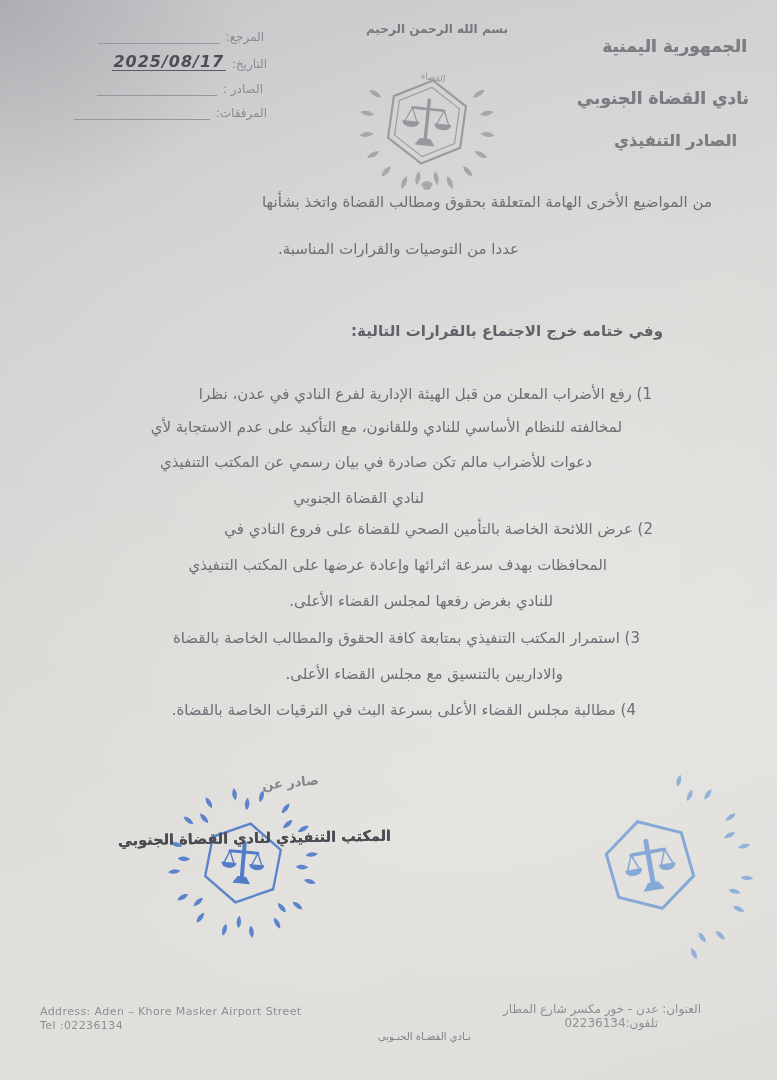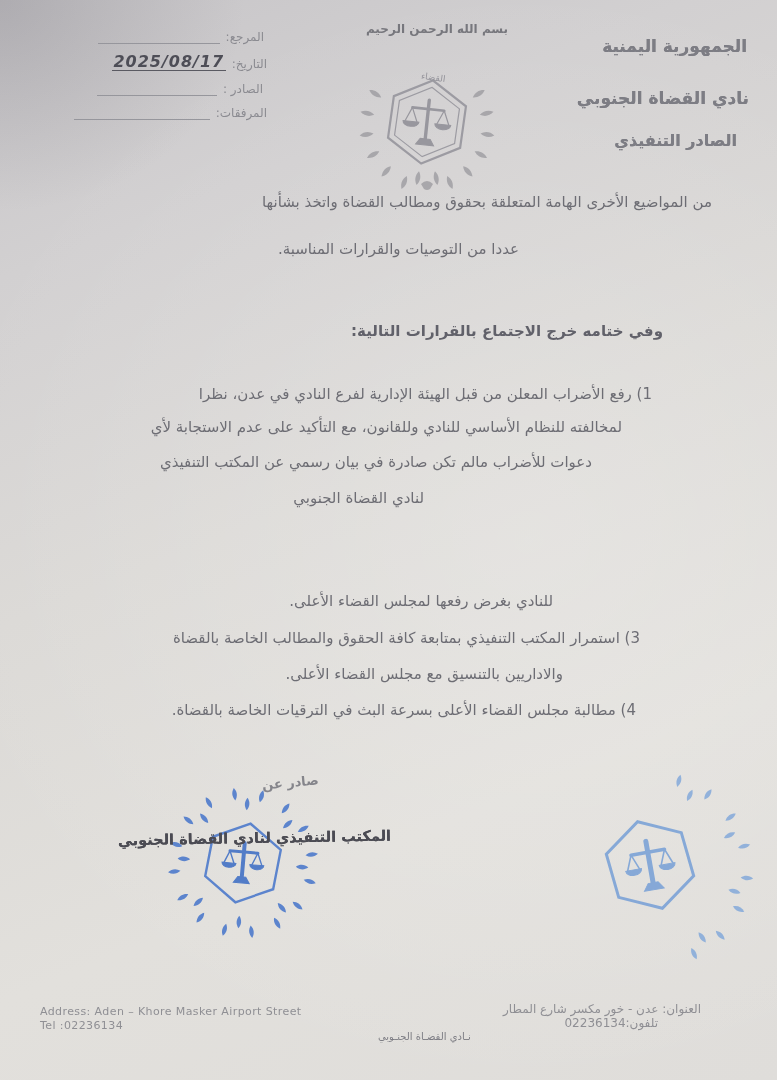--- a/index.html
+++ b/index.html
@@ -101,20 +101,22 @@
   <div class="abs bl rtl" style="top:193px;right:65px;margin-left:48px;">من المواضيع الأخرى الهامة المتعلقة بحقوق ومطالب القضاة واتخذ بشأنها</div>
   <div class="abs bl rtl" style="top:240px;right:258px;margin-left:8px;">عددا من التوصيات والقرارات المناسبة.</div>
 
   <div class="abs bl bold rtl" style="top:322px;right:114px;">وفي ختامه خرج الاجتماع بالقرارات التالية:</div>
 
   <div class="abs bl rtl" style="top:385px;right:125px;">1) رفع الأضراب المعلن من قبل الهيئة الإدارية لفرع النادي في عدن، نظرا</div>
   <div class="abs bl rtl" style="top:418px;right:155px;">لمخالفته للنظام الأساسي للنادي وللقانون، مع التأكيد على عدم الاستجابة لأي</div>
   <div class="abs bl rtl" style="top:453px;right:185px;">دعوات للأضراب مالم تكن صادرة في بيان رسمي عن المكتب التنفيذي</div>
   <div class="abs bl rtl" style="top:489px;right:353px;">لنادي القضاة الجنوبي</div>
 
+  <div class="abs bl rtl" style="top:520px;right:124px;">2) عرض اللائحة الخاصة بالتأمين الصحي للقضاة على فروع النادي في</div>
+  <div class="abs bl rtl" style="top:556px;right:170px;">المحافظات بهدف سرعة اثرائها وإعادة عرضها على المكتب التنفيذي</div>
   <div class="abs bl rtl" style="top:592px;right:224px;">للنادي بغرض رفعها لمجلس القضاء الأعلى.</div>
 
   <div class="abs bl rtl" style="top:629px;right:137px;">3) استمرار المكتب التنفيذي بمتابعة كافة الحقوق والمطالب الخاصة بالقضاة</div>
   <div class="abs bl rtl" style="top:665px;right:214px;text-align:right;">والاداريين بالتنسيق مع مجلس القضاء الأعلى.</div>
 
   <div class="abs bl rtl" style="top:701px;right:141px;">4) مطالبة مجلس القضاء الأعلى بسرعة البث في الترقيات الخاصة بالقضاة.</div>
 
   <div class="abs issued-by rtl" style="top:775px;left:262px;">صادر عن</div>
 
   <svg class="abs" style="top:778px;left:158px;transform:rotate(-7deg);" width="170" height="170" viewBox="0 0 170 170" opacity="0.88">

